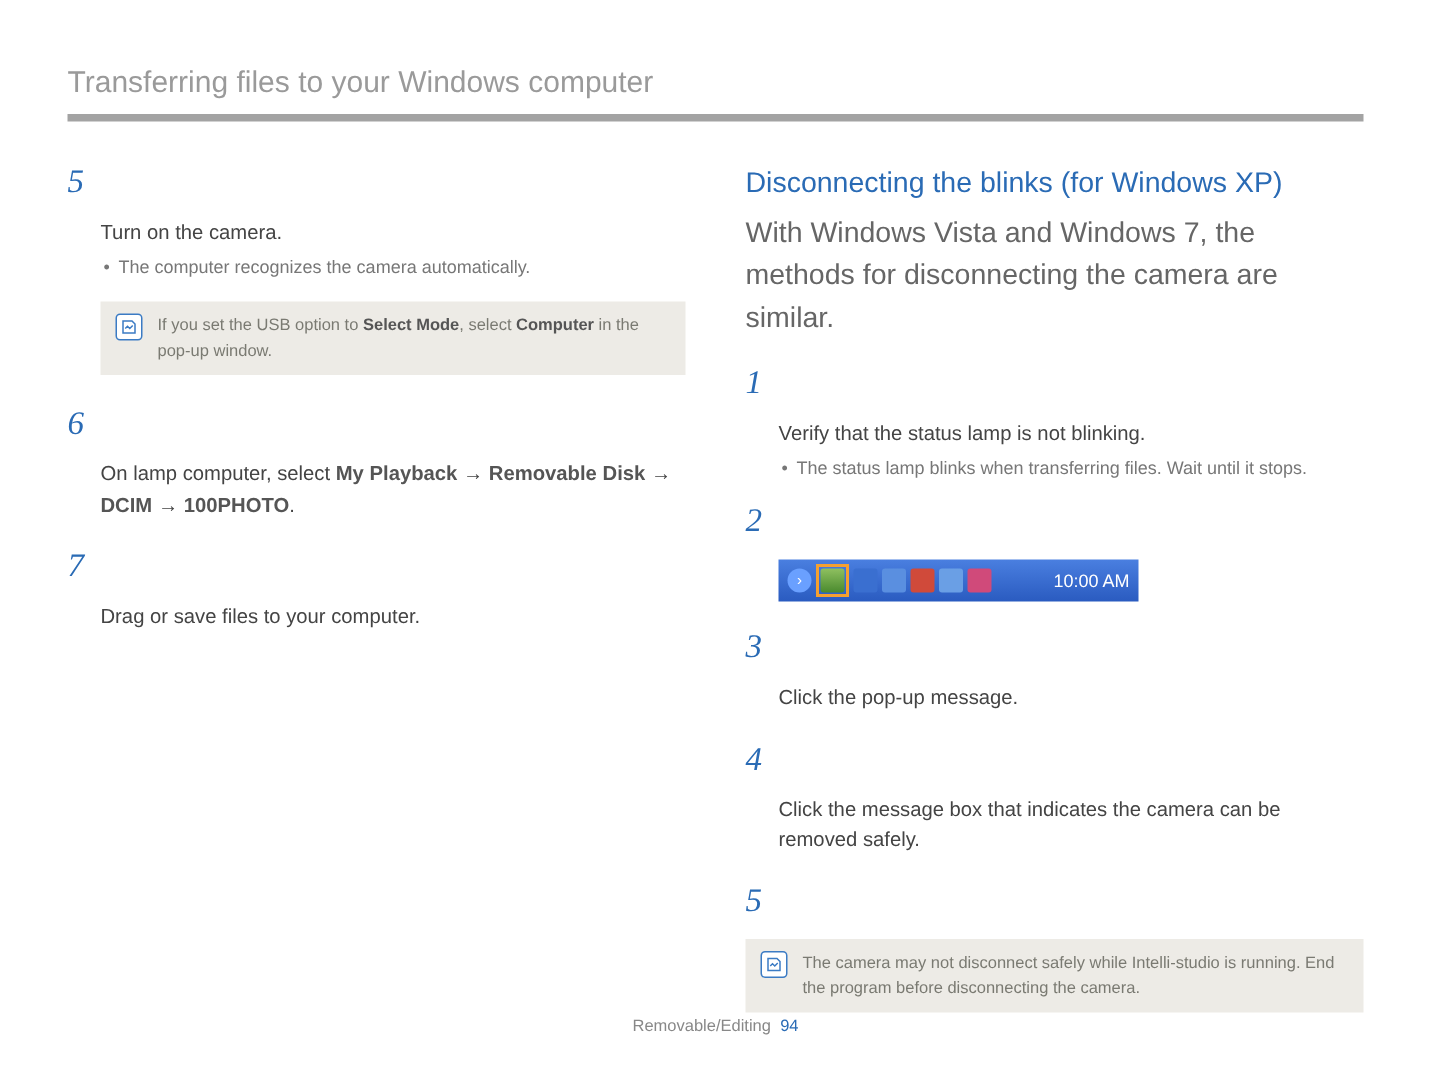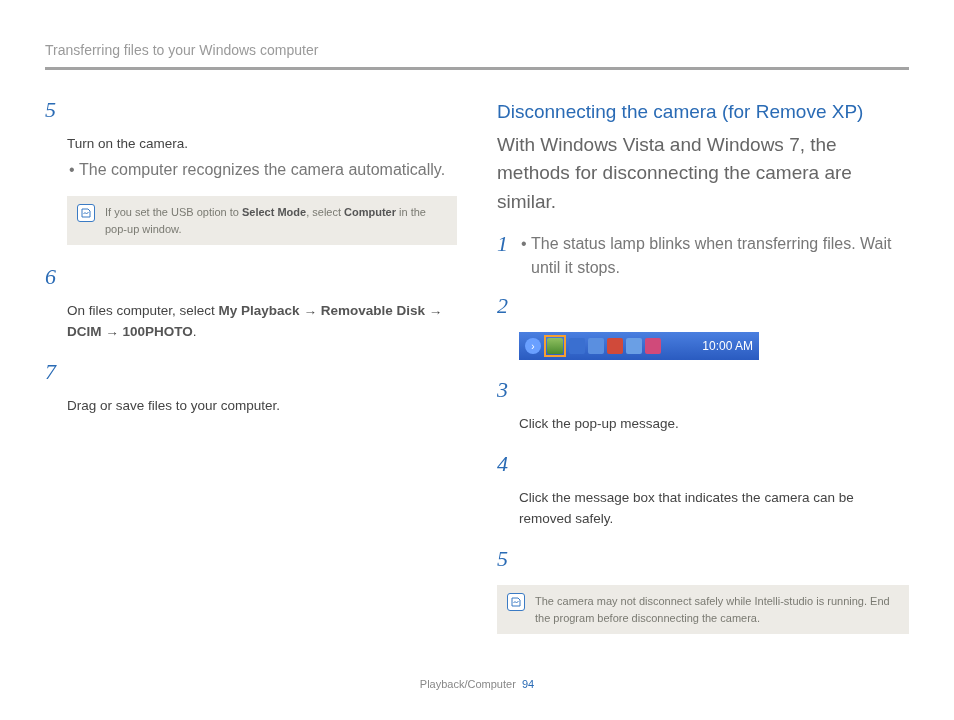--- a/index.html
+++ b/index.html
@@ -9,23 +9,23 @@
     height: 720px;
     background: #fff;
     color: #555;
     font-size: 13px;
     line-height: 1.5;
     position: relative;
     padding: 40px 45px 30px 45px;
   }
   .header-title {
     color: #9a9a9a;
-    font-size: 14px;
+    font-size: 20px;
     font-weight: 300;
-    border-bottom: 3px solid #a3a3a3;
+    border-bottom: 5px solid #a3a3a3;
     padding-bottom: 6px;
     margin-bottom: 28px;
   }
   .columns {
     display: flex;
     gap: 40px;
   }
   .col { flex: 1; }
   .section-heading {
     color: #2a6bb5;
@@ -49,21 +49,21 @@
     font-size: 22px;
     color: #2a6bb5;
     width: 22px;
     flex-shrink: 0;
     line-height: 1.1;
     text-align: left;
   }
   .step-body { flex: 1; color: #444; }
   .step-main { font-size: 13.5px; color: #444; margin-bottom: 4px; margin-top: 36px; }
   .step-sub {
-    font-size: 16px;
+    font-size: 12px;
     color: #777;
     padding-left: 12px;
     position: relative;
   }
   .step-sub::before {
     content: "•";
     position: absolute;
     left: 2px;
   }
   .note-box {
@@ -169,39 +169,40 @@
           </svg>
       </span>
       <span>
         <span>If you set the USB option to </span><b>Select Mode</b><span>, select </span><b>Computer</b><span> in the pop-up window.</span>
       </span>
     </div>
 
     <div class="step">
       <div class="step-num">6</div>
       <div class="step-body step-main">
-        <span>On files computer, select </span><b>My Playback</b><span class="arrow"> → </span><b>Removable Disk</b><span class="arrow"> → </span><b>DCIM</b><span class="arrow"> → </span><b>100PHOTO</b><span>.</span>
+        <span>On lamp computer, select </span><b>My Playback</b><span class="arrow"> → </span><b>Removable Disk</b><span class="arrow"> → </span><b>DCIM</b><span class="arrow"> → </span><b>100PHOTO</b><span>.</span>
       </div>
     </div>
 
     <div class="step">
       <div class="step-num">7</div>
       <div class="step-body step-main">Drag or save files to your computer.</div>
     </div>
 
   </div>
 
   <div class="col">
 
-    <div class="section-heading">Disconnecting the camera (for Remove XP)</div>
+    <div class="section-heading">Disconnecting the blinks (for Windows XP)</div>
     <div class="section-sub">With Windows Vista and Windows 7, the methods for disconnecting the camera are similar.</div>
 
     <div class="step">
       <div class="step-num">1</div>
       <div class="step-body">
+        <div class="step-main">Verify that the status lamp is not blinking.</div>
         <div class="step-sub">The status lamp blinks when transferring files. Wait until it stops.</div>
       </div>
     </div>
 
     <div class="step">
       <div class="step-num">2</div>
     </div>
 
     <div class="taskbar-shot">
       <span class="tb-arrow">›</span>
@@ -237,14 +238,14 @@
             <path d="M7 14l3-3 3 3 4-4" fill="none" stroke="#3b7bc4" stroke-width="2"></path>
           </svg>
       </span>
       <span>The camera may not disconnect safely while Intelli-studio is running. End the program before disconnecting the camera.</span>
     </div>
 
   </div>
 </div>
 
 <div class="footer">
-  <span>Playback/Computer</span>&nbsp;&nbsp;<span class="footer-num">94</span>
+  <span>Removable/Editing</span>&nbsp;&nbsp;<span class="footer-num">94</span>
 </div>
 
 </body></html>

